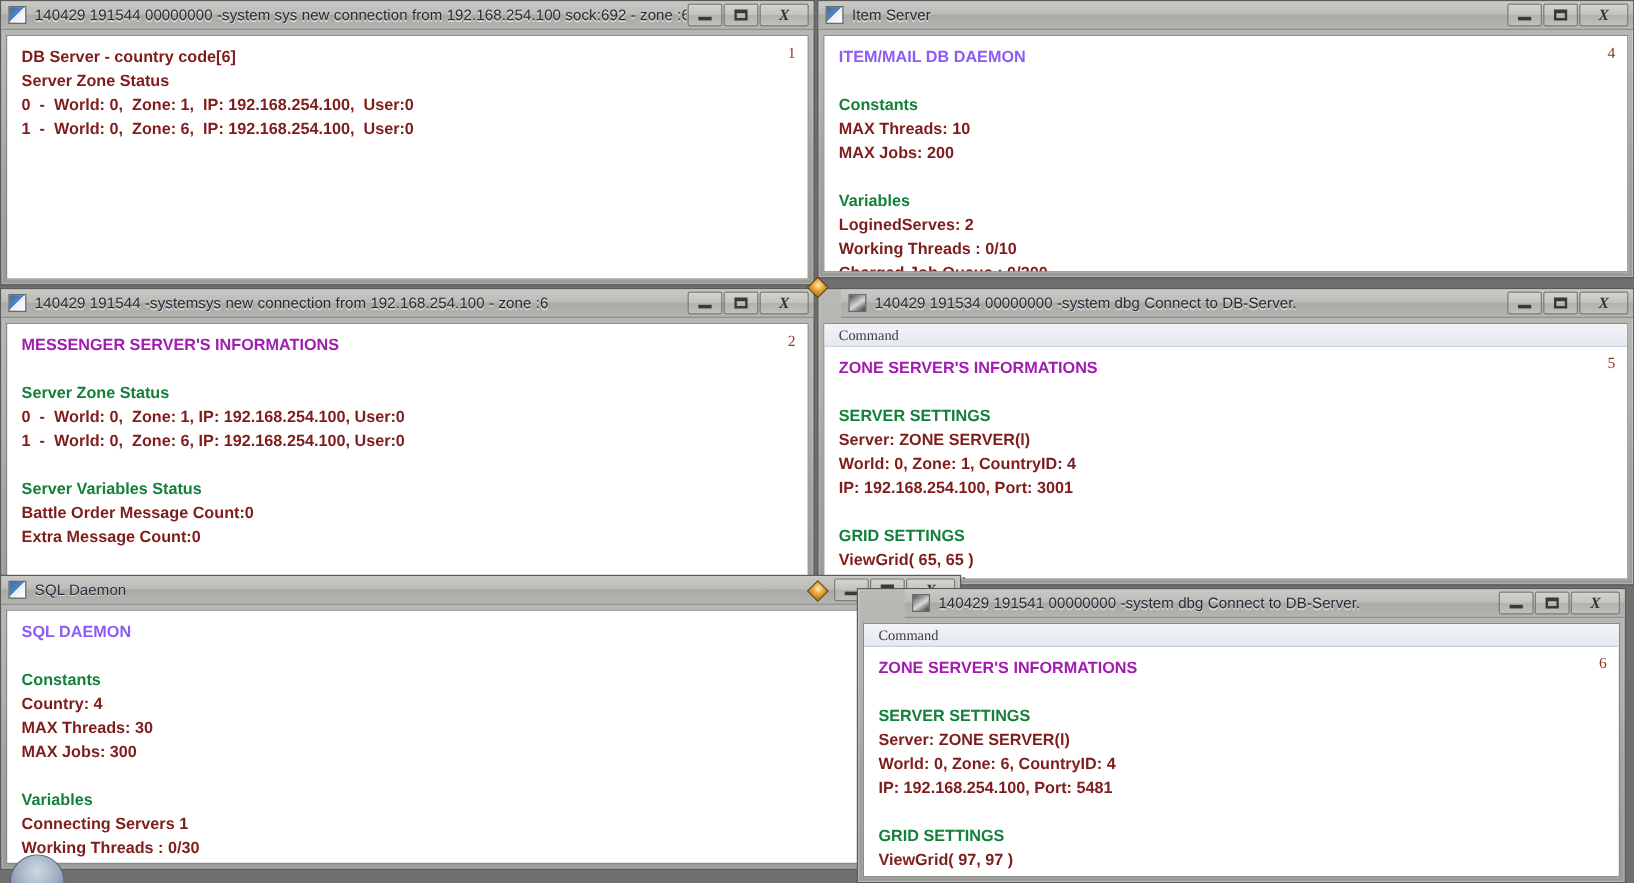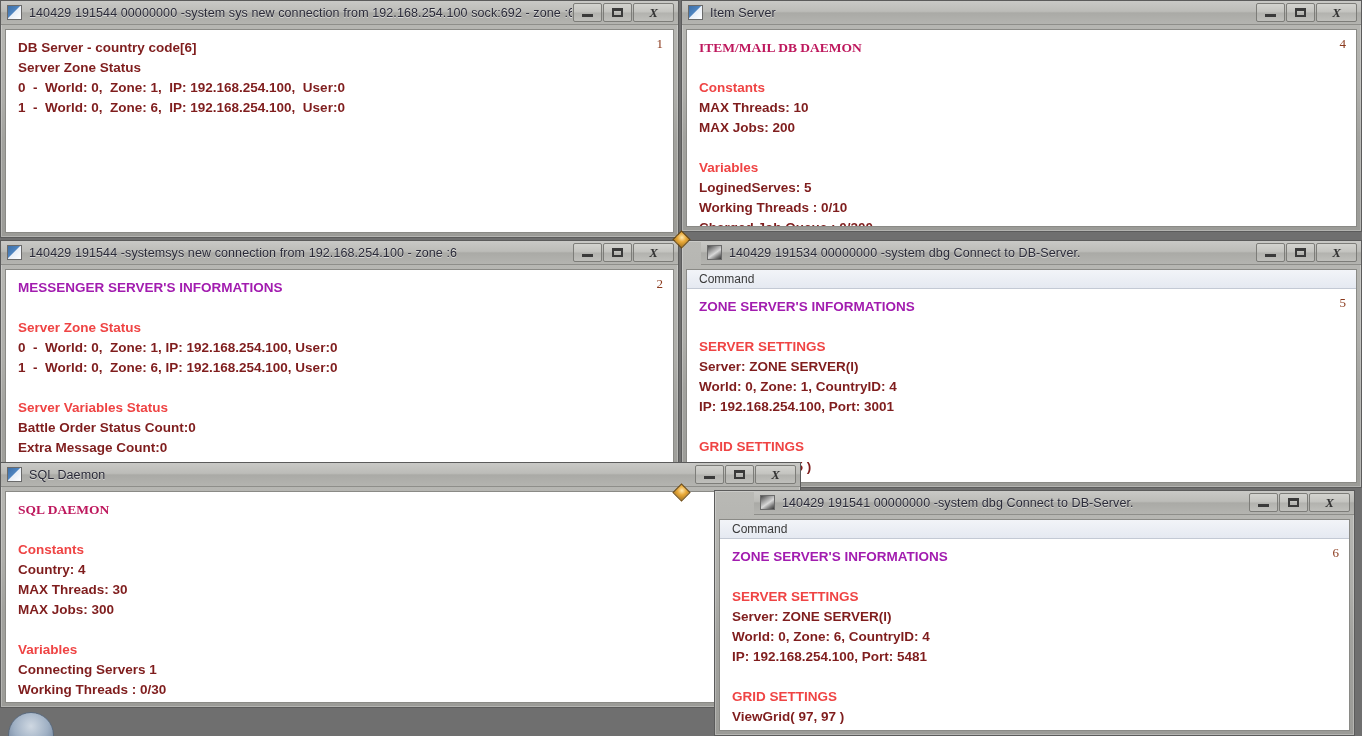--- a/index.html
+++ b/index.html
@@ -60,34 +60,34 @@
     position:absolute;left:4px;right:4px;top:28px;bottom:4px;
     background:#ffffff;border:1px solid #8a8a86;box-sizing:border-box;
     overflow:hidden;
   }
   .menubar{
     height:19px;display:flex;align-items:center;
     background:linear-gradient(to bottom,#f2f4f8 0%,#e5e9f1 100%);
     border-bottom:1px solid #c3c9d4;
     padding-left:8px;box-sizing:border-box;
   }
-  .menuitem{font-size:12px;color:#3a3a3a;padding:0 4px;}
+  .menuitem{font-size:12px;color:#3a3a3a;padding:0 4px;font-family:Liberation Serif, serif;}
   .panel{position:relative;padding:8px 10px 0 12px;}
   .seq{
     position:absolute;right:10px;top:6px;
     font-size:13px;color:#8b3a1d;font-family:"Liberation Serif",serif;
   }
   .line{
     font-family:"Liberation Sans", sans-serif;
     font-size:13.5px;font-weight:bold;color:#7f1d1d;
     line-height:20px;white-space:pre;
   }
-  .line.h-olive{color:#be185d;font-family:Liberation Serif, serif;}
+  .line.h-olive{color:#8b5cf6;}
   .line.h-purple{color:#a21caf;}
-  .line.h-blue{color:#ef4444;}
+  .line.h-blue{color:#15803d;}
   .line.spacer{height:20px;}
 
   
   .diamond{
     position:absolute;width:13px;height:13px;
     transform:rotate(45deg);
     background:radial-gradient(circle at 40% 35%,#ffe9b0 0%,#e8a93a 45%,#a8741a 100%);
     border:1px solid #6e4a10;
     box-sizing:border-box;
   }
@@ -151,21 +151,21 @@
     <div class="client">
       <div class="panel">
         <div class="seq">4</div>
         <div class="line h-olive">ITEM/MAIL DB DAEMON</div>
         <div class="line spacer"></div>
         <div class="line h-blue">Constants</div>
         <div class="line">MAX Threads: 10</div>
         <div class="line">MAX Jobs: 200</div>
         <div class="line spacer"></div>
         <div class="line h-blue">Variables</div>
-        <div class="line">LoginedServes: 5</div>
+        <div class="line">LoginedServes: 2</div>
         <div class="line">Working Threads : 0/10</div>
         <div class="line">Charged Job Queue : 0/200</div>
       </div>
     </div>
   </div>
 
   <div class="win" style="left:0px;top:240px;width:679px;height:293px;">
     <div class="titlebar">
       <span class="title-icon"></span>
       <span class="title-text">140429 191544 -systemsys new connection from 192.168.254.100 - zone :6</span>
@@ -184,21 +184,21 @@
     <div class="client">
       <div class="panel">
         <div class="seq">2</div>
         <div class="line h-purple">MESSENGER SERVER'S INFORMATIONS</div>
         <div class="line spacer"></div>
         <div class="line h-blue">Server Zone Status</div>
         <div class="line">0  -  World: 0,  Zone: 1, IP: 192.168.254.100, User:0</div>
         <div class="line">1  -  World: 0,  Zone: 6, IP: 192.168.254.100, User:0</div>
         <div class="line spacer"></div>
         <div class="line h-blue">Server Variables Status</div>
-        <div class="line">Battle Order Status Count:0</div>
+        <div class="line">Battle Order Message Count:0</div>
         <div class="line">Extra Message Count:0</div>
       </div>
     </div>
   </div>
 
   <div class="win" style="left:681px;top:240px;width:681px;height:248px;padding-left:19px;">
     <div class="titlebar">
       <span class="title-icon photo"></span>
       <span class="title-text">140429 191534 00000000 -system dbg Connect to DB-Server.</span>
       <span class="win-ctrls">
@@ -226,21 +226,21 @@
         <div class="line">World: 0, Zone: 1, CountryID: 4</div>
         <div class="line">IP: 192.168.254.100, Port: 3001</div>
         <div class="line spacer"></div>
         <div class="line h-blue">GRID SETTINGS</div>
         <div class="line">ViewGrid( 65, 65 )</div>
         <div class="line">HalfGrid( 32, 32 )</div>
       </div>
     </div>
   </div>
 
-  <div class="win" style="left:0px;top:462px;width:801px;height:246px;">
+  <div class="win" style="left:0px;top:479px;width:801px;height:246px;">
     <div class="titlebar">
       <span class="title-icon"></span>
       <span class="title-text">SQL Daemon</span>
       <span class="win-ctrls">
         <span class="wbtn">
             <i class="glyph-min"></i>
           </span>
         <span class="wbtn">
             <i class="glyph-max"></i>
           </span>

